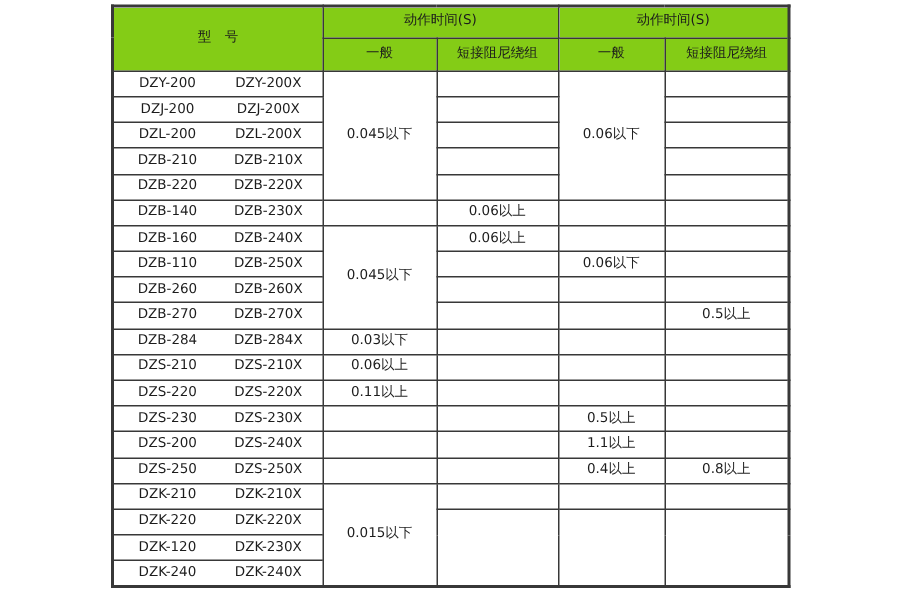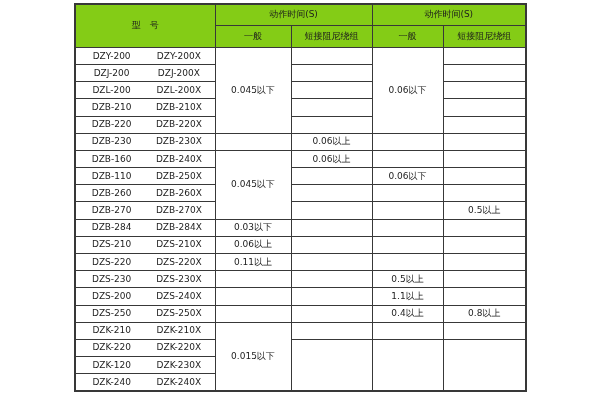--- a/index.html
+++ b/index.html
@@ -105,21 +105,21 @@
               <span>DZB-220X</span>
             </div>
           </td>
       <td></td>
       <td></td>
     </tr>
 
     <tr class="data">
       <td>
             <div class="mpair">
-              <span>DZB-230</span>
+              <span>DZB-140</span>
               <span>DZB-230X</span>
             </div>
           </td>
       <td></td>
       <td>0.06以上</td>
       <td></td>
       <td></td>
     </tr>
 
     <tr class="data">

